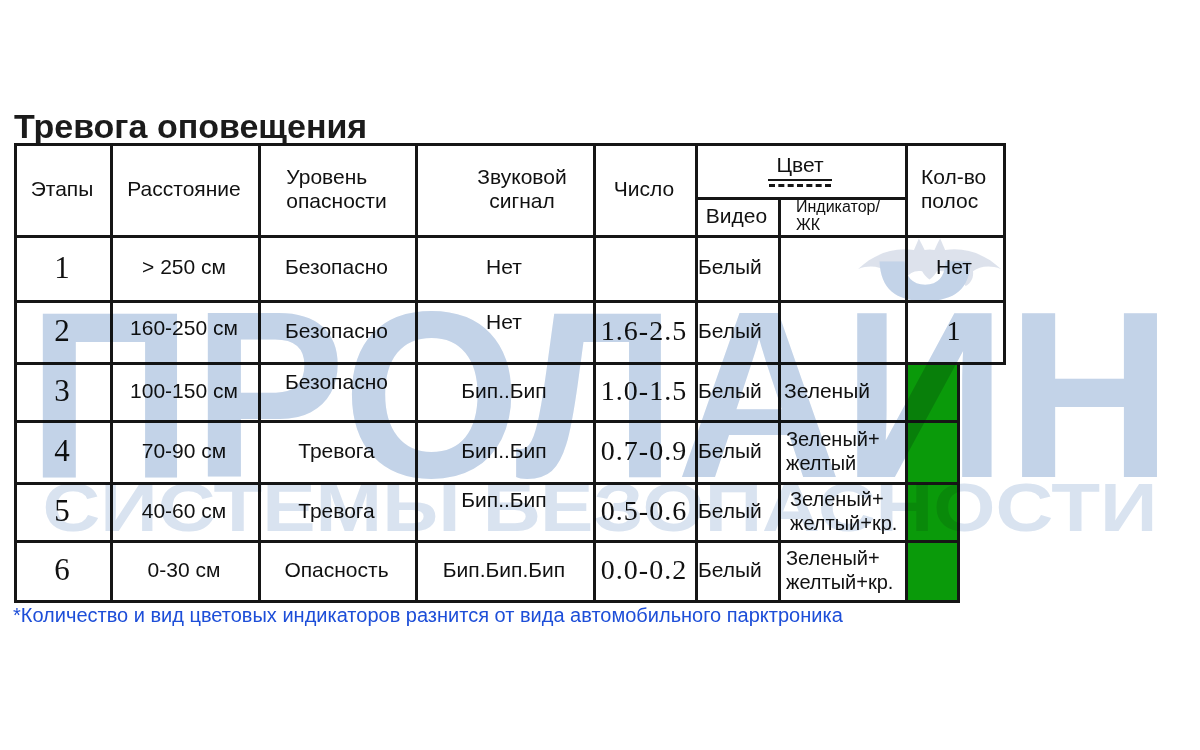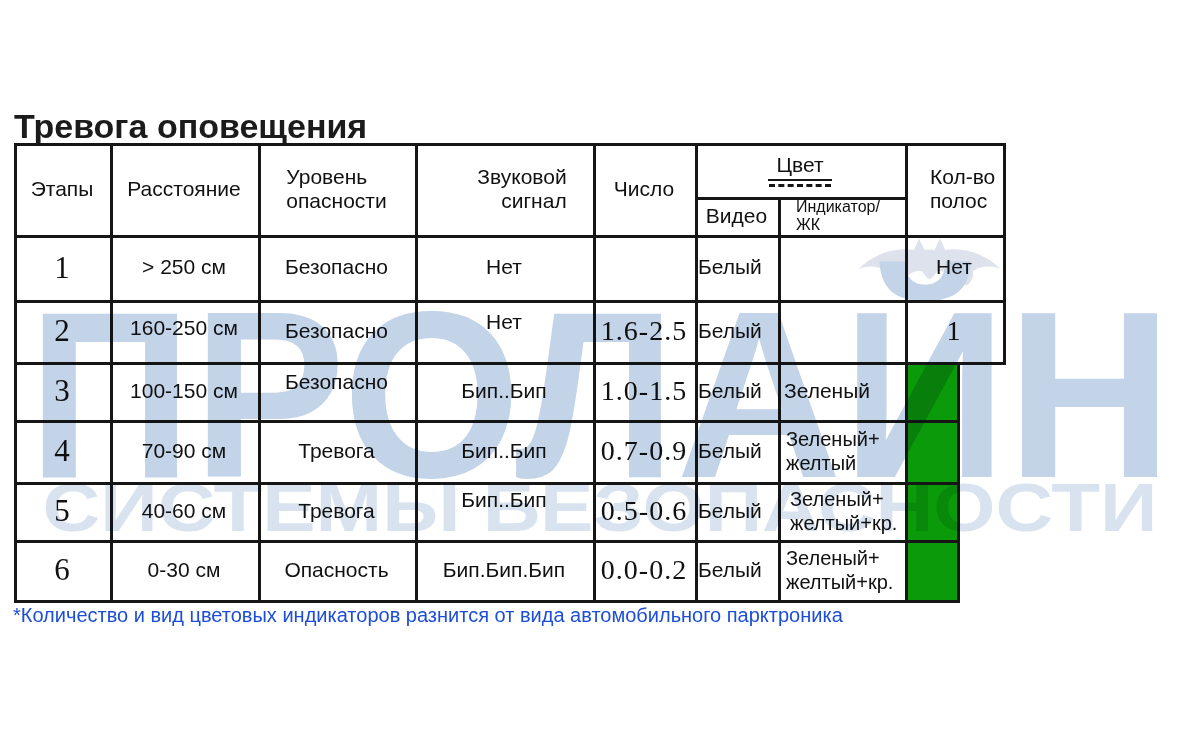--- a/index.html
+++ b/index.html
@@ -35,31 +35,31 @@
 <div class="page">
 
   <h1 class="page-title">Тревога оповещения</h1>
 
   <div class="green-col"></div>
 
   <div class="cell hdr" style="left:14px;top:143px;width:96px;height:92px">Этапы</div>
   <div class="cell hdr" style="left:110px;top:143px;width:148px;height:92px">Расстояние</div>
   <div class="cell hdr ml" style="left:258px;top:143px;width:157px;height:92px;text-align:left">Уровень
 опасности</div>
-  <div class="cell hdr ml" style="left:415px;top:143px;width:214px;height:92px;text-align:right">Звуковой
+  <div class="cell hdr ml" style="left:415px;top:143px;width:214px;height:92px;text-align:center">Звуковой
 сигнал</div>
   <div class="cell hdr" style="left:593px;top:143px;width:102px;height:92px">Число</div>
   <div class="cell hdr cvet-wrap" style="left:695px;top:143px;width:210px;height:54px">
     <span class="cvet-label">Цвет</span>
     <span class="cvet-dashes"></span>
   </div>
   <div class="cell hdr" style="left:695px;top:197px;width:83px;height:38px">Видео</div>
   <div class="cell hdr-ind ml left" style="left:778px;top:197px;width:127px;height:38px;padding-left:18px">Индикатор/
 ЖК</div>
-  <div class="cell hdr ml left" style="left:905px;top:143px;width:98px;height:92px;padding-left:25px">Кол-во
+  <div class="cell hdr ml left" style="left:905px;top:143px;width:98px;height:92px;padding-left:16px">Кол-во
 полос</div>
 
   <div class="cell serif" style="left:14px;top:235px;width:96px;height:65px">1</div>
   <div class="cell" style="left:110px;top:235px;width:148px;height:65px">&gt; 250 см</div>
   <div class="cell" style="left:258px;top:235px;width:157px;height:65px">Безопасно</div>
   <div class="cell" style="left:415px;top:235px;width:178px;height:65px">Нет</div>
   <div class="cell num" style="left:593px;top:235px;width:102px;height:65px"></div>
   <div class="cell left" style="left:695px;top:235px;width:83px;height:65px;padding-left:3px">Белый</div>
   <div class="cell left" style="left:778px;top:235px;width:127px;height:65px;padding-left:6px"></div>
   <div class="cell" style="left:905px;top:235px;width:98px;height:65px">Нет</div>

